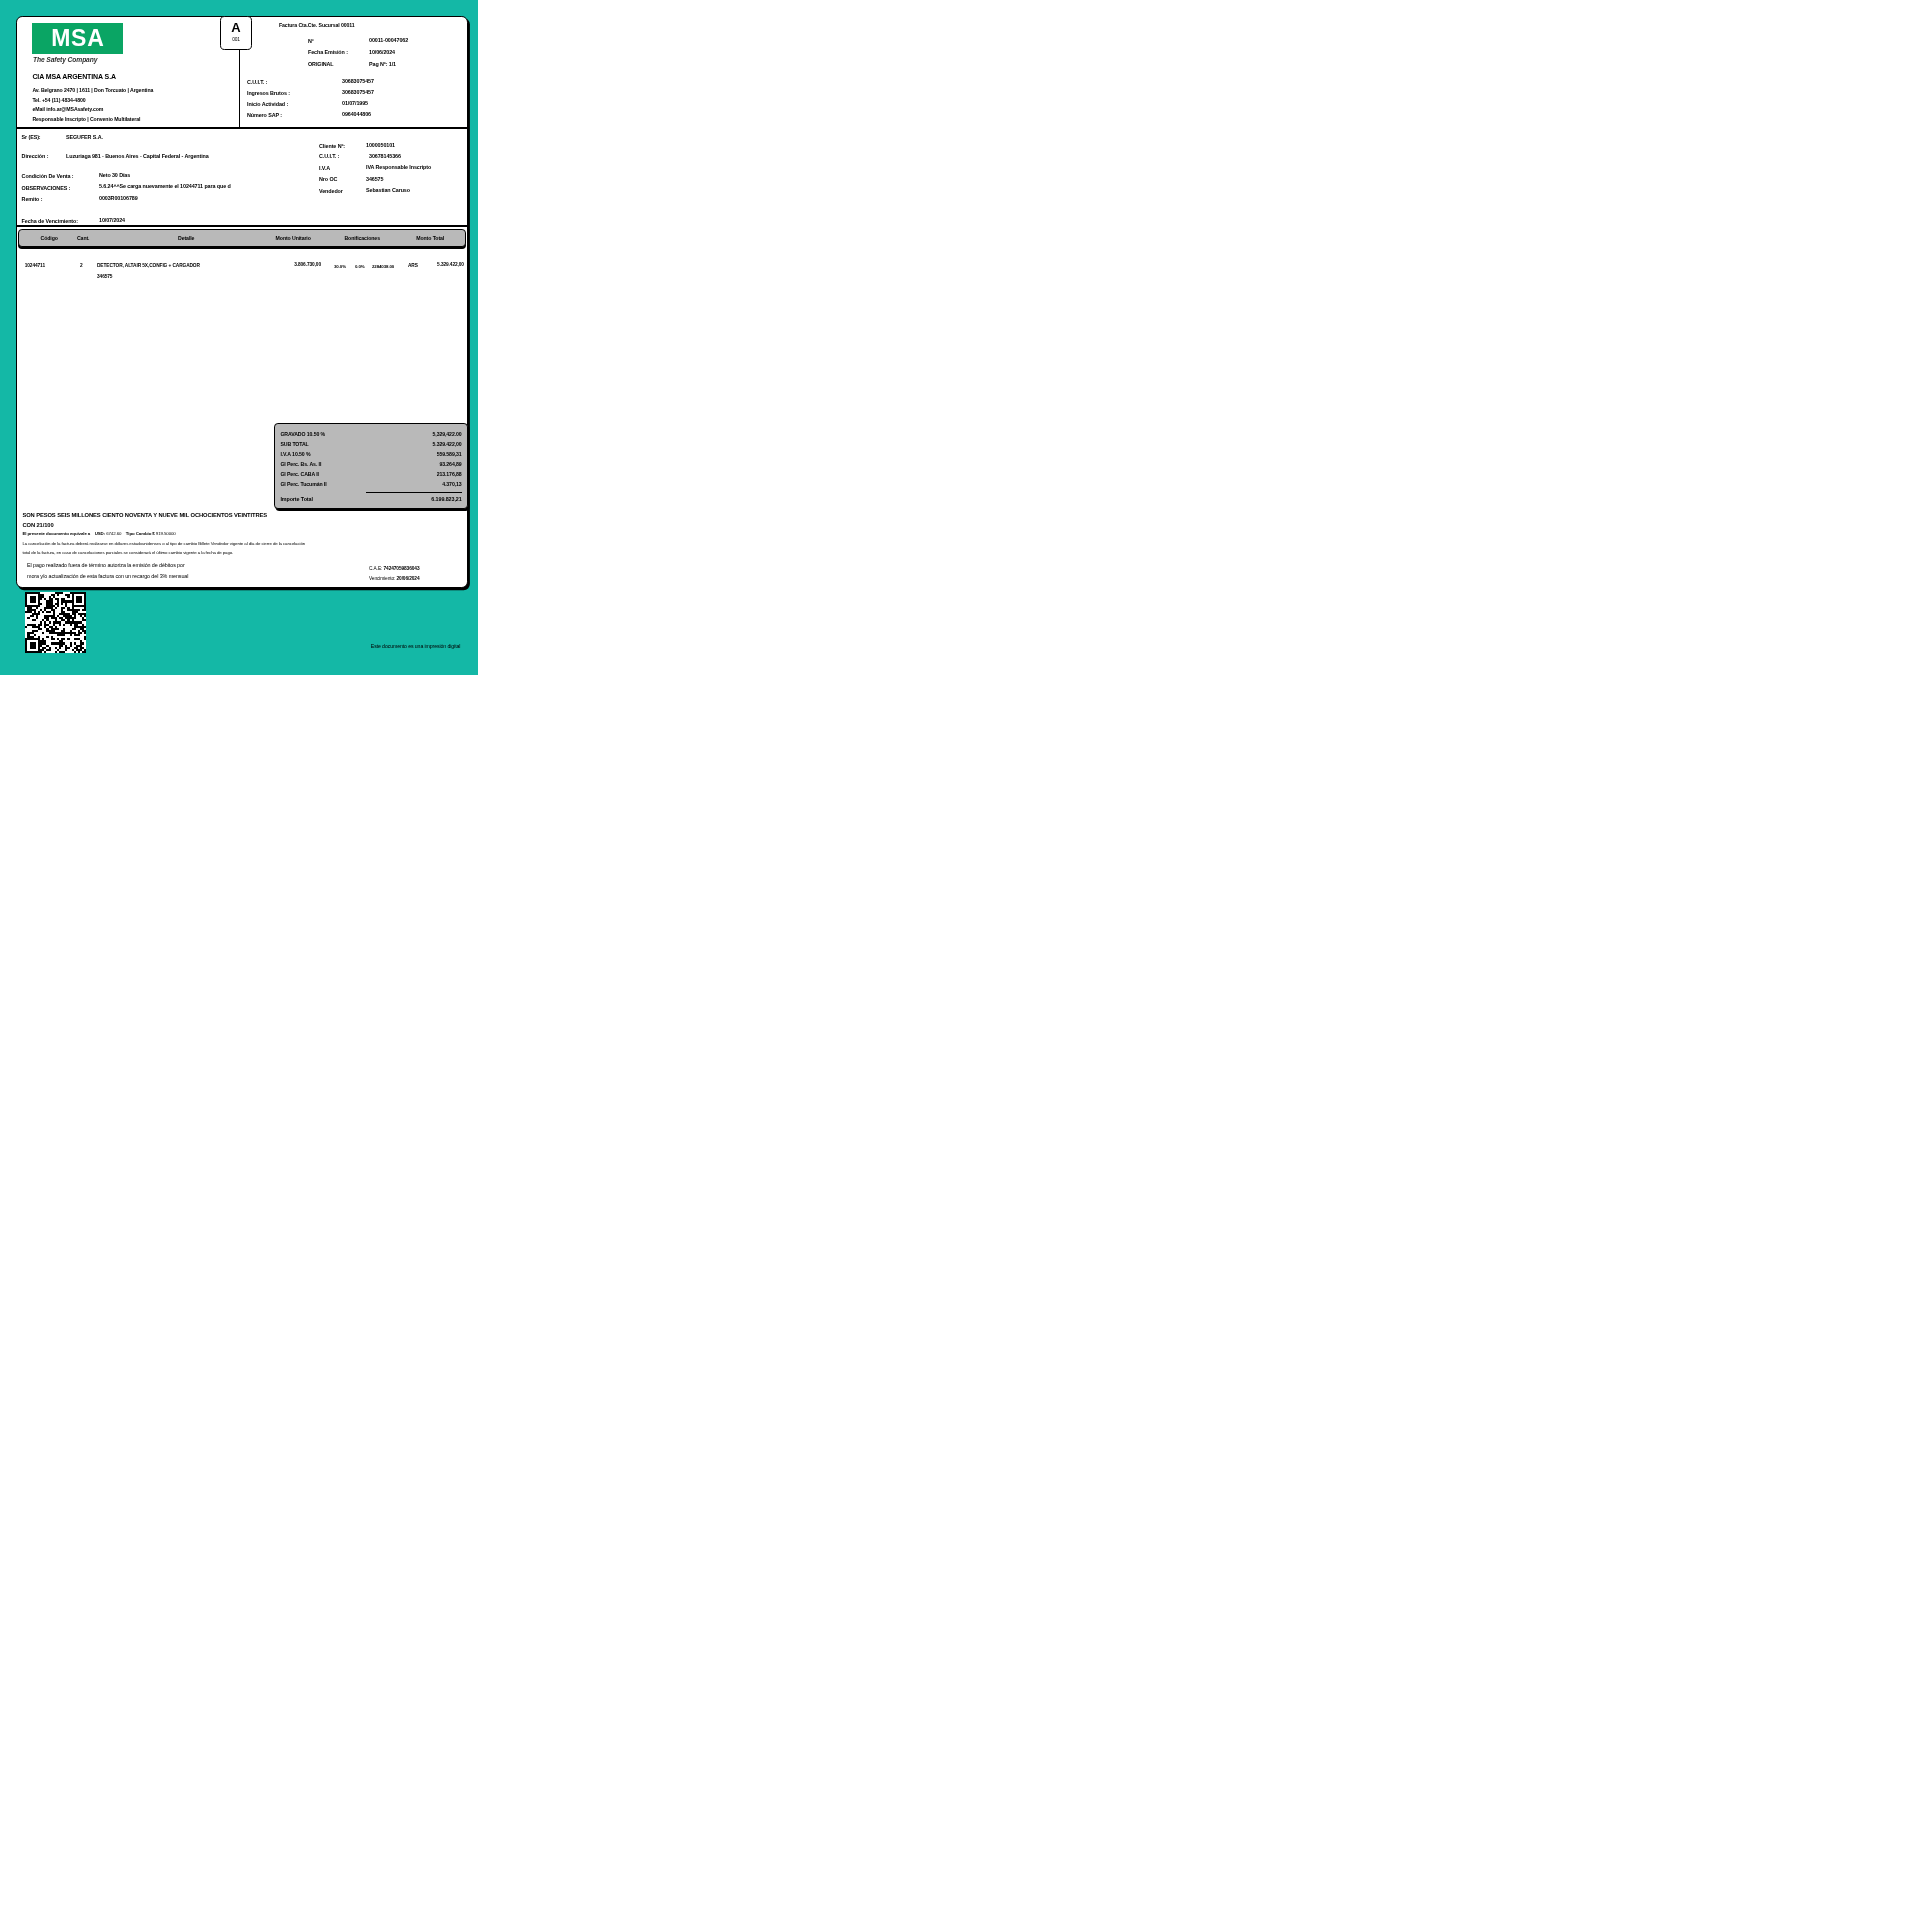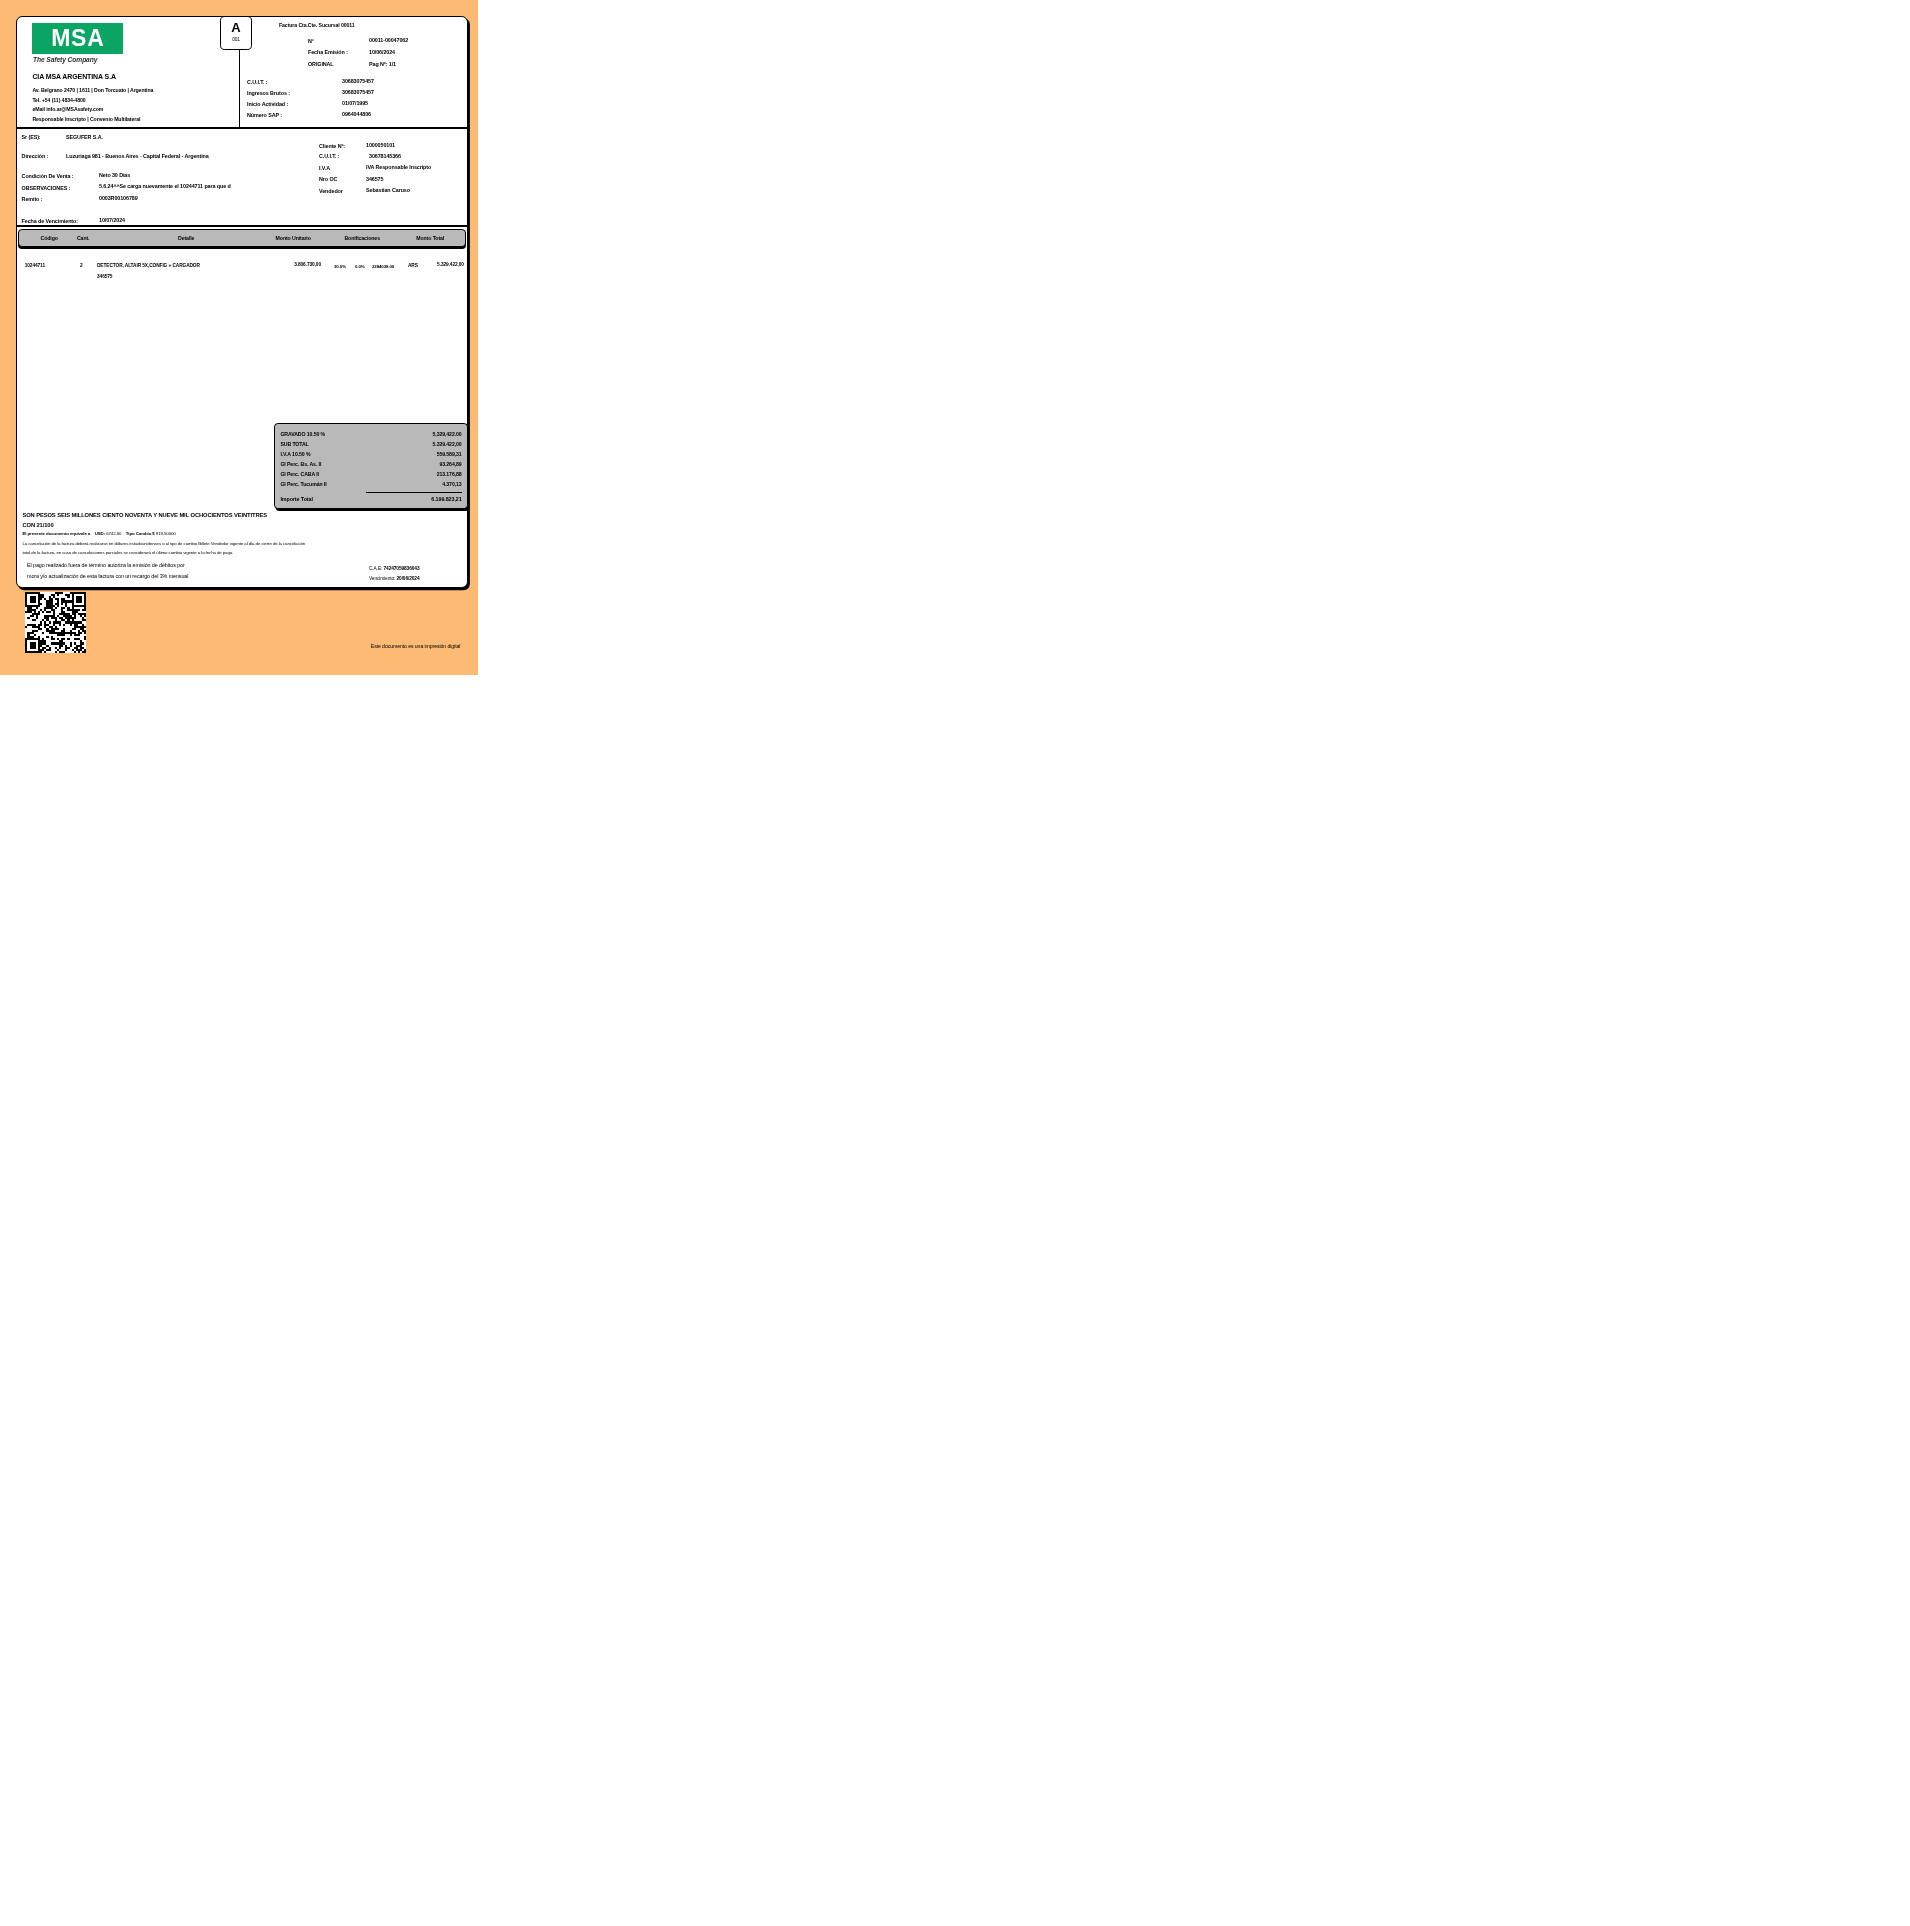--- a/index.html
+++ b/index.html
@@ -1,17 +1,17 @@
 <!DOCTYPE html>
 <html style="font-size:6.2px"><head>
 <meta charset="utf-8">
 <style>
   html,body{margin:0;padding:0;background:#fff;width:478px;height:675px;overflow:hidden;}
   body{font-family:"Liberation Sans", sans-serif;color:#000;letter-spacing:-0.1px;}
-  .page{position:relative;width:478px;height:675px;background:#fdba74;}
+  .page{position:relative;width:478px;height:675px;background:#14b8a6;}
   .docbox{position:absolute;left:16px;top:16px;width:450px;height:570px;border:1.5px solid #000;border-radius:6.2px;background:#fff;box-shadow:1.9px 2.3px 0 0 #000;}
   .abs{position:absolute;white-space:nowrap;}
   .b{font-weight:700;}
   .n{font-weight:400;}
   .f18{font-size:7px;}
   .f15{font-size:5.8px;}
   .f14{font-size:5.4px;}
   .f13{font-size:5.2px;}
   .f12{font-size:4.8px;}
   .f11{font-size:4.4px;}

